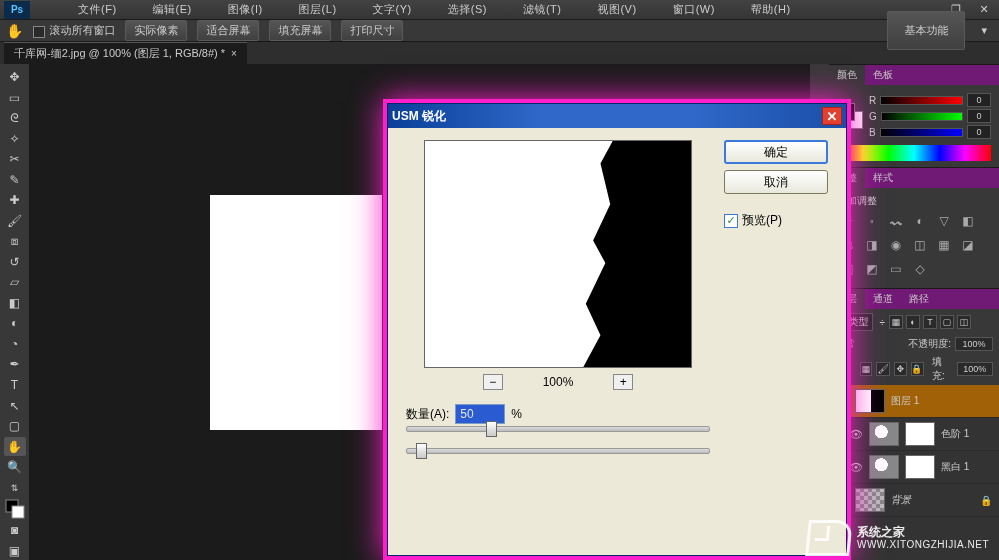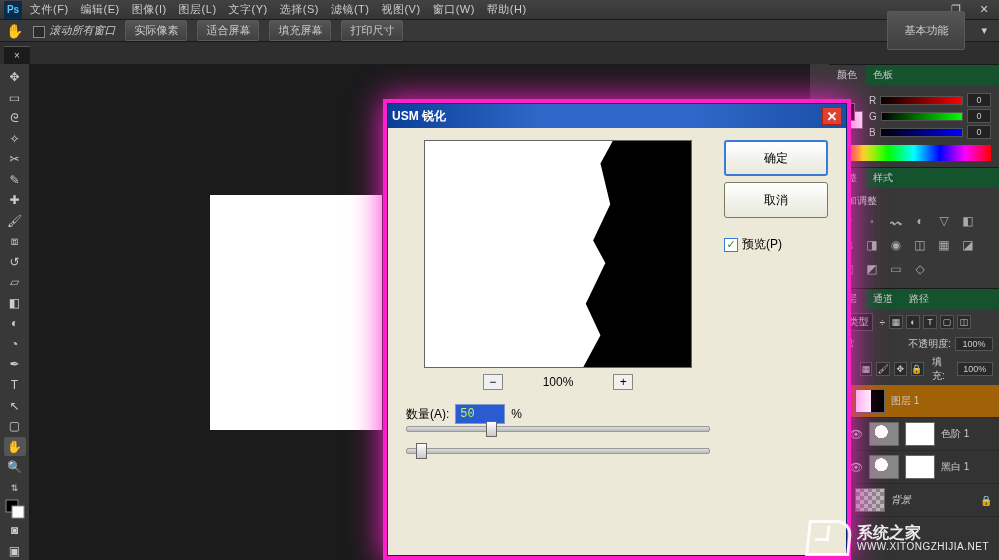--- a/index.html
+++ b/index.html
@@ -1,27 +1,27 @@
 <!DOCTYPE html>
 <html><head>
 <meta charset="utf-8">
 <style>
 * { margin: 0; padding: 0; box-sizing: border-box; font-family: "Microsoft YaHei", Arial, sans-serif; }
 body { width: 999px; height: 560px; background: #252525; color: #ccc; font-size: 11px; overflow: hidden; position: relative; }
 
 
 .menu-bar { height: 20px; background: linear-gradient(#424242,#353535); display: flex; align-items: center; padding: 0 4px; border-bottom: 1px solid #1a1a1a; }
-.ps-logo { width: 18px; height: 18px; background: #0a2c4a; color: #5cc3ff; font-weight: bold; font-size: 10px; display: flex; align-items: center; justify-content: center; margin-right: 2px; }
-.menu-item { padding: 2px 6px; cursor: default; letter-spacing: 0.5px; }
+.ps-logo { width: 26px; height: 18px; background: #0a2c4a; color: #5cc3ff; font-weight: bold; font-size: 10px; display: flex; align-items: center; justify-content: center; margin-right: 18px; }
+.menu-item { padding: 2px 6px; cursor: default; letter-spacing: 0.5px; margin-left: 24px; }
 .win-controls { margin-left: auto; display: flex; gap: 6px; }
 .win-btn { width: 22px; height: 14px; display: flex; align-items: center; justify-content: center; cursor: pointer; }
 
 
 .options-bar { height: 22px; background: #383838; display: flex; align-items: center; padding: 0 6px; gap: 10px; border-bottom: 1px solid #1a1a1a; }
-.opt-checkbox { display: flex; align-items: flex-end; gap: 4px; font-style: italic; }
+.opt-checkbox { display: flex; align-items: flex-end; gap: 4px; }
 .cb-box { width: 12px; height: 12px; border: 1px solid #888; background: #2a2a2a; }
 .opt-btn { padding: 2px 8px; background: linear-gradient(#555,#404040); border: 1px solid #5a5a5a; border-radius: 2px; cursor: pointer; }
 .opt-spacer { flex: 1; }
 .essentials { padding: 11px 16px; background: linear-gradient(#555,#404040); border: 1px solid #5a5a5a; border-radius: 2px; cursor: pointer; }
 
 
 .tab-strip { height: 22px; background: #2e2e2e; display: flex; align-items: flex-end; padding-left: 4px; }
 .doc-tab { background: #1b1b1b; padding: 3px 10px; border-top: 1px solid #555; display: flex; align-items: center; gap: 6px; }
 .tab-close { cursor: pointer; font-size: 10px; }
 
@@ -30,21 +30,21 @@
 .tools { width: 30px; background: #383838; border-right: 1px solid #1a1a1a; display: flex; flex-direction: column; align-items: center; padding-top: 4px; gap: 2px; }
 .tool { width: 22px; height: 20px; display: flex; align-items: center; justify-content: center; cursor: pointer; font-size: 12px; border-radius: 2px; }
 .tool.sel { background: #555; }
 .canvas-area { flex: 1; background: #1b1b1b; position: relative; display: flex; align-items: center; justify-content: flex-start; padding-left: 180px; }
 .canvas { width: 172px; height: 235px; background: #fff; }
 
 
 .right-col { width: 170px; display: flex; flex-direction: column; }
 .right-strip { width: 20px; background: #383838; border-left: 1px solid #1a1a1a; }
 .panel { background: #383838; border-top: 1px solid #1a1a1a; }
-.panel-tabs { display: flex; background: #14532d; }
+.panel-tabs { display: flex; background: #701a75; }
 .ptab { padding: 3px 8px; font-size: 10px; cursor: pointer; }
 .ptab.active { background: #383838; }
 .panel-body { padding: 6px 8px; }
 
 
 .color-panel .swatch-block { display: flex; align-items: center; gap: 6px; }
 .swatch-pair { width: 26px; height: 26px; position: relative; }
 .sw-f { position: absolute; width: 18px; height: 18px; background: #000; border: 1px solid #777; top: 0; left: 0; }
 .sw-b { position: absolute; width: 18px; height: 18px; background: #fff; border: 1px solid #777; bottom: 0; right: 0; }
 .rgb-row { display: flex; align-items: center; gap: 4px; margin: 2px 0; font-size: 10px; }
@@ -88,35 +88,35 @@
 .dialog-close { margin-left: auto; width: 20px; height: 18px; background: #e04030; border: 1px solid #b02010; color: #fff; display: flex; align-items: center; justify-content: center; cursor: pointer; font-weight: bold; font-size: 13px; }
 .dialog-body { flex: 1; padding: 12px 18px 6px; display: flex; gap: 14px; }
 .dialog-left { flex: 1; display: flex; flex-direction: column; }
 .preview-box { width: 268px; height: 228px; border: 1px solid #666; background: #fff; align-self: center; position: relative; overflow: hidden; }
 .preview-blob { position: absolute; right: 0; top: 0; width: 46%; height: 100%; background: #000; clip-path: polygon(36% 0, 100% 0, 100% 100%, 12% 100%, 26% 86%, 14% 72%, 30% 54%, 20% 44%, 34% 28%, 26% 10%); }
 .zoom-row { display: flex; justify-content: center; align-items: center; gap: 40px; margin-top: 6px; font-size: 12px; color: #000; }
 .zoom-btn { width: 20px; height: 16px; border: 1px solid #888; background: #f0f0f0; display: flex; align-items: center; justify-content: center; cursor: pointer; font-size: 12px; }
 .param { margin-top: 14px; color: #000; font-size: 12px; }
 .param-row { display: flex; align-items: center; gap: 6px; margin-bottom: 2px; }
 .param-input { width: 50px; height: 20px; border: 1px solid #7a9ac8; background: #fff; color: #000; font-size: 12px; padding: 0 4px; }
-.param-input.sel { background: #2a5bd0; color: #bef264; font-family: Liberation Mono, monospace; }
+.param-input.sel { background: #2a5bd0; color: #e5e5e5; }
 .param-slider { width: 100%; height: 6px; background: linear-gradient(#ddd,#bbb); border: 1px solid #999; border-radius: 2px; position: relative; margin-top: 2px; }
 .thumb-knob { position: absolute; width: 11px; height: 16px; background: linear-gradient(#fff,#c9c9c9); border: 1px solid #666; top: -6px; cursor: pointer; }
 .dialog-right { width: 104px; display: flex; flex-direction: column; gap: 6px; align-items: stretch; }
-.xp-btn { height: 36px; background: linear-gradient(#fff,#e8e8dc); border: 1px solid #7a7a5e; border-radius: 3px; color: #000; font-size: 12px; cursor: pointer; }
+.xp-btn { height: 24px; background: linear-gradient(#fff,#e8e8dc); border: 1px solid #7a7a5e; border-radius: 3px; color: #000; font-size: 12px; cursor: pointer; }
 .xp-btn.default { border: 2px solid #3a7adb; }
 .preview-chk { display: flex; align-items: center; gap: 4px; margin-top: 12px; color: #000; font-size: 12px; }
 .preview-chk .cb { width: 14px; height: 14px; border: 1px solid #3a7adb; background: #fff; color: #2a8a2a; display: flex; align-items: center; justify-content: center; font-size: 11px; }
 
 
 .watermark { position: absolute; right: 10px; bottom: 4px; display: flex; align-items: center; gap: 6px; color: #fff; font-size: 12px; pointer-events: none; opacity: 0.9; }
 .wm-icon { width: 44px; height: 36px; border: 3px solid #fff; transform: skewX(-6deg); position: relative; border-top-right-radius: 16px; }
 .wm-icon::before { content: ""; position: absolute; inset: 4px; border: 3px solid #fff; border-top: none; border-left: none; width: 30%; height: 40%; left: 12%; top: 10%; }
 .wm-text { display: flex; flex-direction: column; line-height: 1.1; }
-.wm-big { font-size: 16px; font-weight: bold; }
+.wm-big { font-size: 12px; font-weight: bold; }
 .wm-small { font-size: 10px; letter-spacing: 0.5px; }
 </style>
 </head>
 <body>
 
 <div class="menu-bar">
   <div class="ps-logo">Ps</div>
   <div class="menu-item">文件(F)</div>
   <div class="menu-item">编辑(E)</div>
   <div class="menu-item">图像(I)</div>
@@ -144,20 +144,21 @@
   <div class="opt-btn">适合屏幕</div>
   <div class="opt-btn">填充屏幕</div>
   <div class="opt-btn">打印尺寸</div>
   <div class="opt-spacer"></div>
   <div class="essentials">基本功能</div>
   <span style="margin:0 6px;">▾</span>
 </div>
 
 <div class="tab-strip">
   <div class="doc-tab">
+    <span>千库网-缅2.jpg @ 100% (图层 1, RGB/8#) *</span>
     <span class="tab-close">×</span>
   </div>
 </div>
 
 <div class="main">
 
   <div class="tools">
     <div class="tool">✥</div>
     <div class="tool">▭</div>
     <div class="tool">ᘓ</div>

